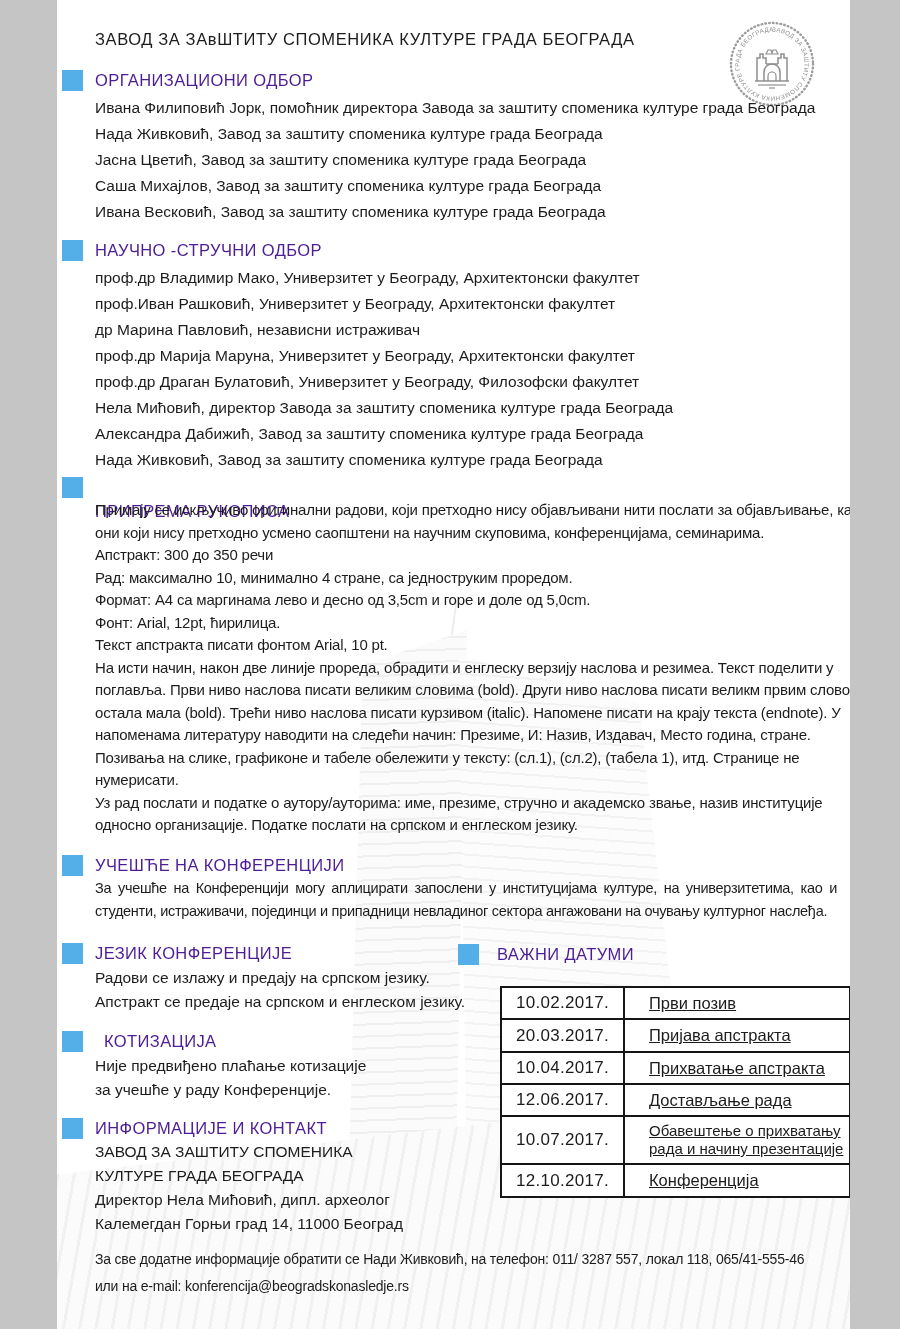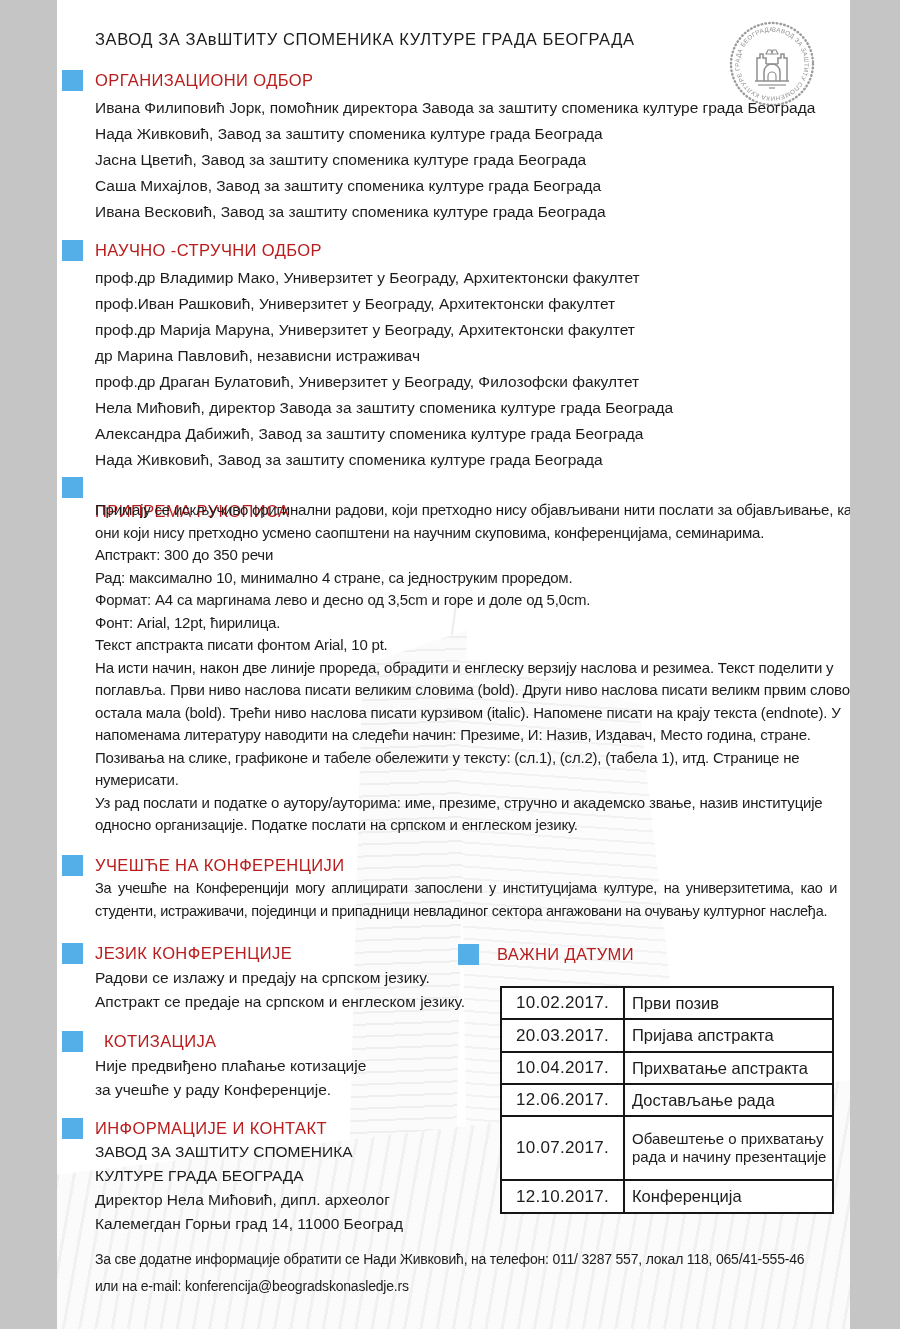--- a/index.html
+++ b/index.html
@@ -25,43 +25,43 @@
     background:repeating-linear-gradient(100deg,#e6e6e6 0 3px,#f9f9f9 3px 16px);
     clip-path:polygon(0 38%,100% 0,100% 100%,0 100%);}
   .wm-spire{left:392px;top:0;width:2px;height:95px;background:#dedede;transform:rotate(8deg);}
 
   .content{position:absolute;left:0;top:0;width:900px;height:1329px;z-index:2;}
 
   .title{position:absolute;left:95px;top:30px;font-size:16.5px;letter-spacing:.6px;white-space:nowrap;}
 
   .bullet{position:absolute;width:21px;height:21px;background:#54aee8;}
 
-  .h{position:absolute;font-size:16.5px;letter-spacing:.4px;white-space:nowrap;color:#b91c1c;}
+  .h{position:absolute;font-size:16.5px;letter-spacing:.4px;white-space:nowrap;color:#4c1d95;}
 
   .list{position:absolute;left:95px;}
   .list div{height:26px;line-height:26px;font-size:15.5px;white-space:nowrap;}
 
   .para{position:absolute;left:95px;}
   .para div{height:22.5px;line-height:22.5px;font-size:15px;letter-spacing:-.2px;white-space:nowrap;}
 
   .para-wide div{height:23px;line-height:23px;font-size:14.5px;letter-spacing:-.3px;}
   .stretch{word-spacing:3px;}
 
   .lines24{position:absolute;left:95px;}
   .lines24 div{height:24px;line-height:24px;font-size:15.5px;white-space:nowrap;}
 
   .footer{position:absolute;left:95px;top:1246px;}
   .footer div{height:27px;line-height:27px;font-size:14px;letter-spacing:-.2px;white-space:nowrap;}
 
   table.dates{position:absolute;left:500px;top:986px;border-collapse:collapse;background:#ffffff;}
   table.dates td{border:2px solid #161616;vertical-align:middle;}
   td.d{width:119px;text-align:center;font-size:17px;letter-spacing:.3px;margin-left:32px;}
-  td.e{width:199px;padding-left:7px;font-size:16.5px;}
+  td.e{width:199px;padding-left:24px;font-size:16.5px;text-decoration:underline;}
   tr.r1{height:32px;} tr.r2{height:33px;border-radius:7px;} tr.r3{height:32px;}
-  tr.r4{height:32px;} tr.r5{height:64px;} tr.r6{height:33px;}
+  tr.r4{height:32px;} tr.r5{height:48px;} tr.r6{height:33px;}
   tr.r5 td.e{font-size:15px;line-height:18px;padding-top:2px;padding-bottom:2px;}
 
   .logo{position:absolute;left:728px;top:20px;width:88px;height:88px;}
 </style>
 </head>
 <body>
 
 <div class="band left"></div>
 <div class="band right"></div>
 
@@ -105,22 +105,22 @@
     <div>Јасна Цветић, Завод за заштиту споменика културе града  Београда</div>
     <div>Саша Михајлов, Завод за заштиту споменика културе града  Београда</div>
     <div>Ивана Весковић, Завод за заштиту споменика културе града  Београда</div>
   </div>
 
   <div class="bullet" style="left:62px;top:240px"></div>
   <div class="h" style="left:95px;top:241px">НАУЧНО -СТРУЧНИ ОДБОР</div>
   <div class="list" style="top:265px">
     <div>проф.др Владимир Мако, Универзитет у Београду, Архитектонски факултет</div>
     <div>проф.Иван Рашковић, Универзитет у Београду, Архитектонски факултет</div>
+    <div>др Марина Павловић, независни истраживач</div>
     <div>проф.др Марија Маруна, Универзитет у Београду, Архитектонски факултет</div>
-    <div>др Марина Павловић, независни истраживач</div>
     <div>проф.др Драган Булатовић,  Универзитет у Београду, Филозофски факултет</div>
     <div>Нела Мићовић, директор Завода за заштиту споменика културе града Београда</div>
     <div>Александра Дабижић, Завод за заштиту споменика културе града  Београда</div>
     <div>Нада Живковић, Завод за заштиту споменика културе града  Београда</div>
   </div>
 
   <div class="bullet" style="left:62px;top:477px"></div>
   <div class="h" style="left:95px;top:502px">ПРИПРЕМА РУКОПИСА</div>
   <div class="para" style="top:499px">
     <div>Примају се искључиво оригинални радови, који претходно нису објављивани нити послати за објављивање, као и</div>

